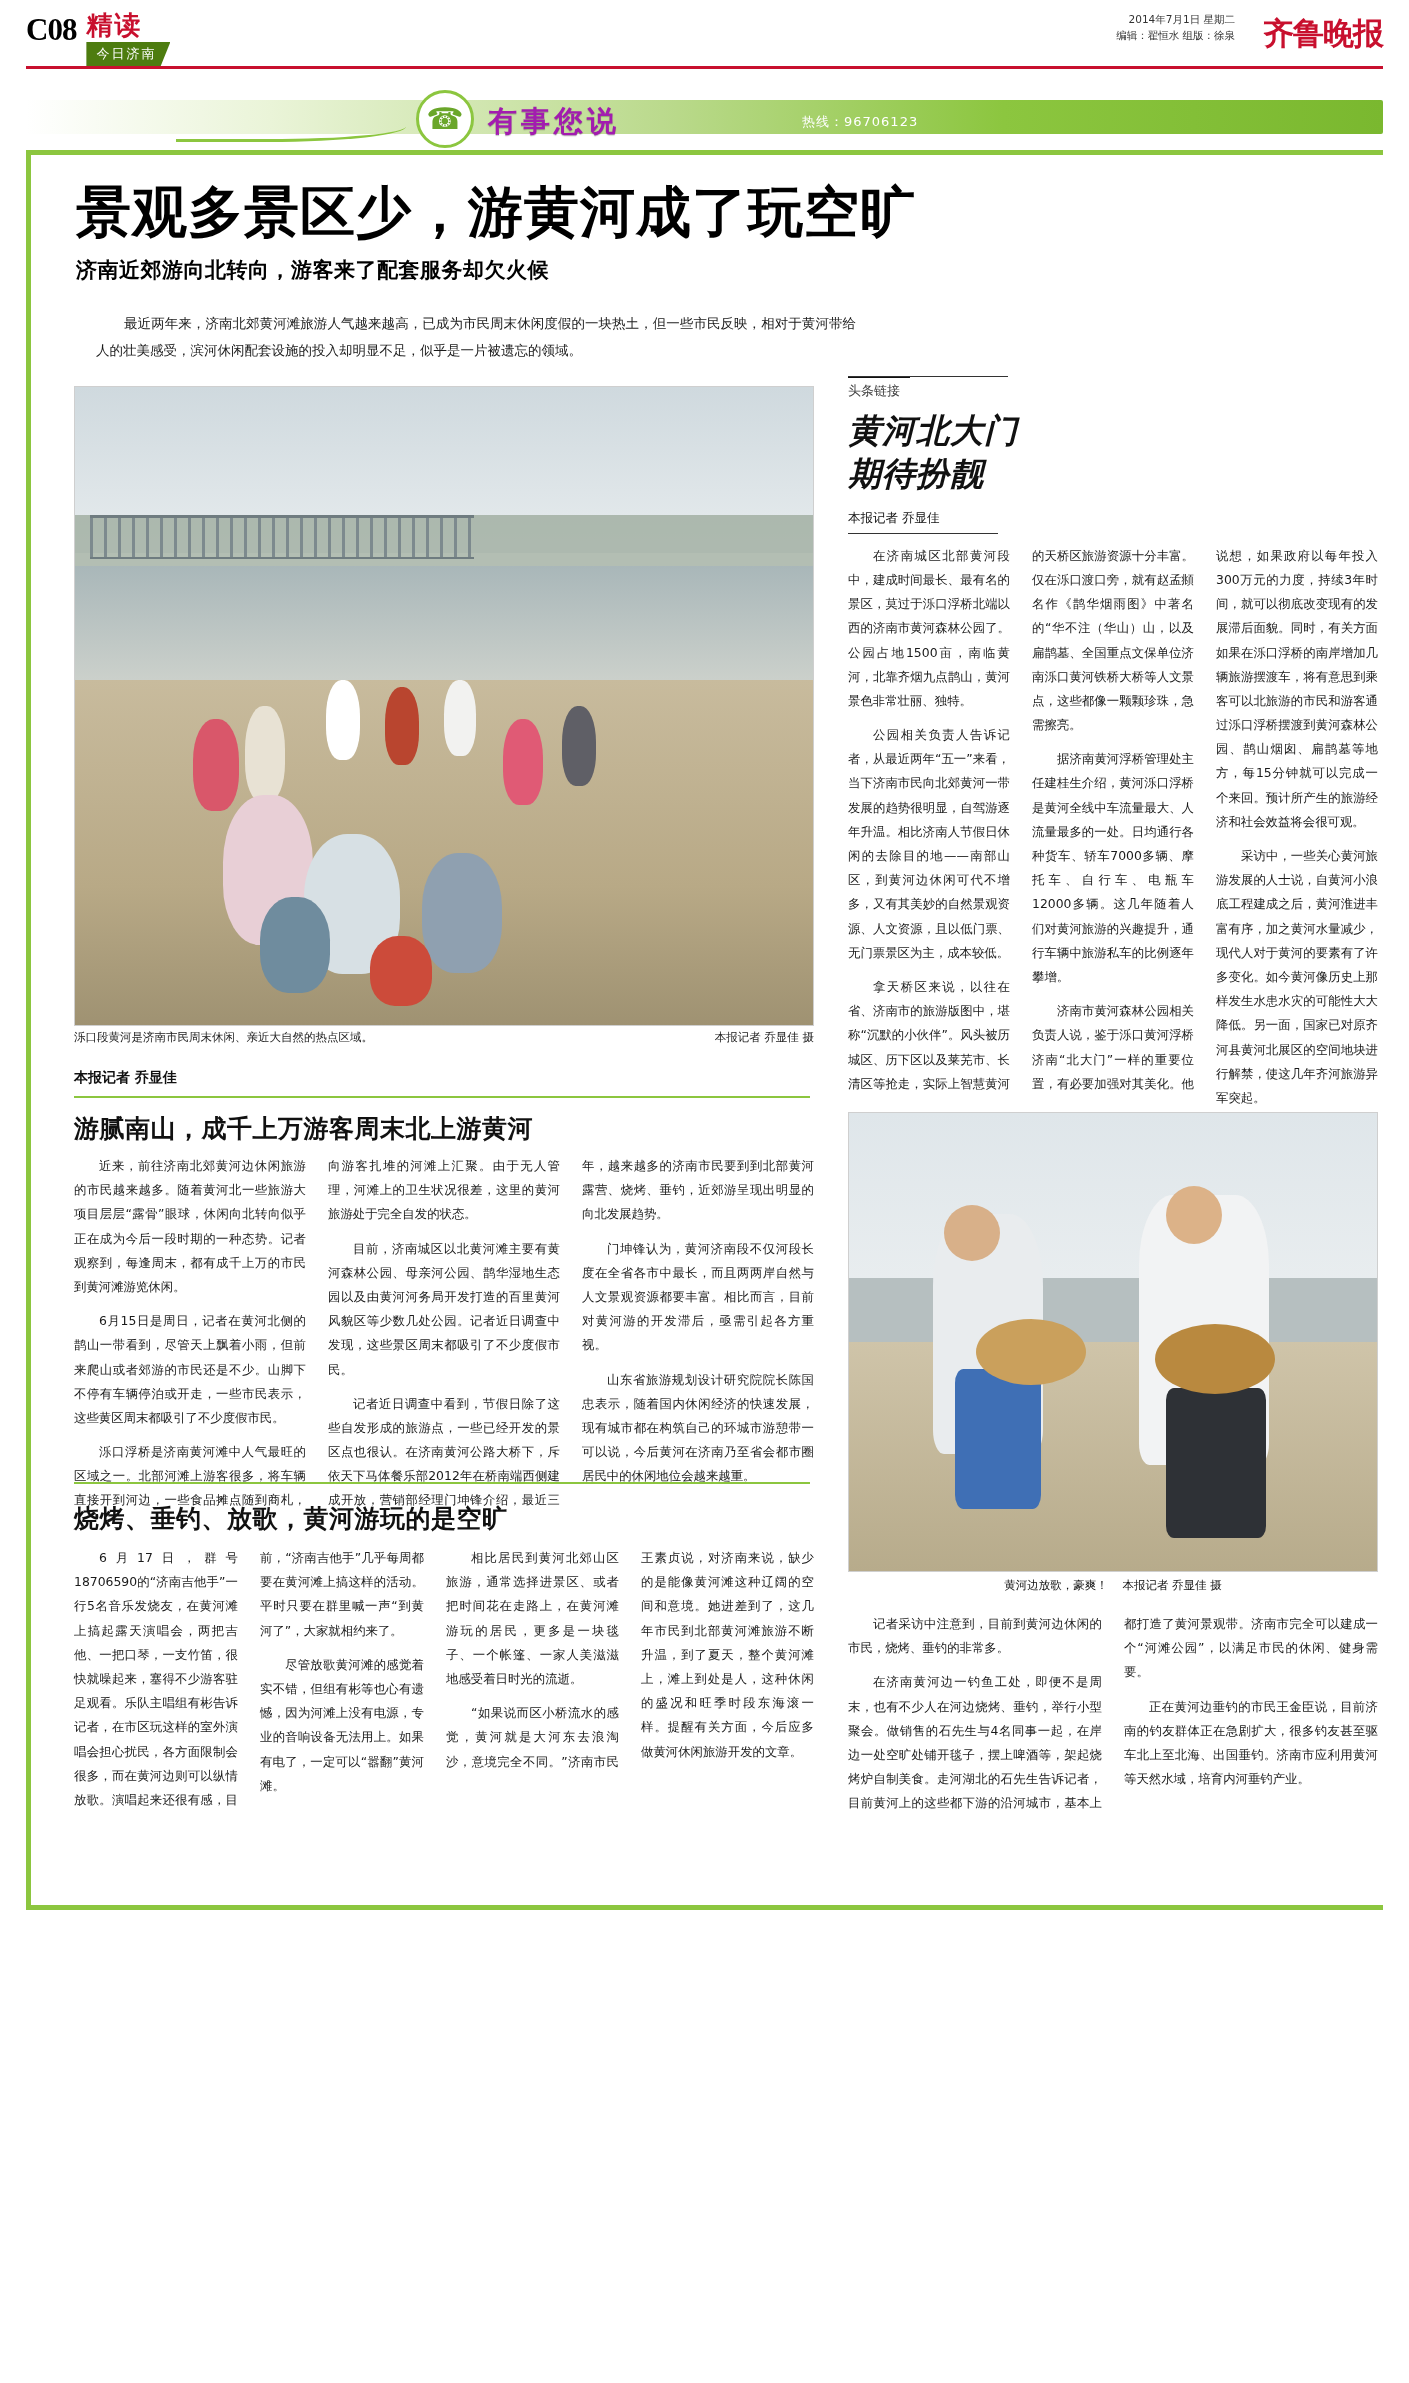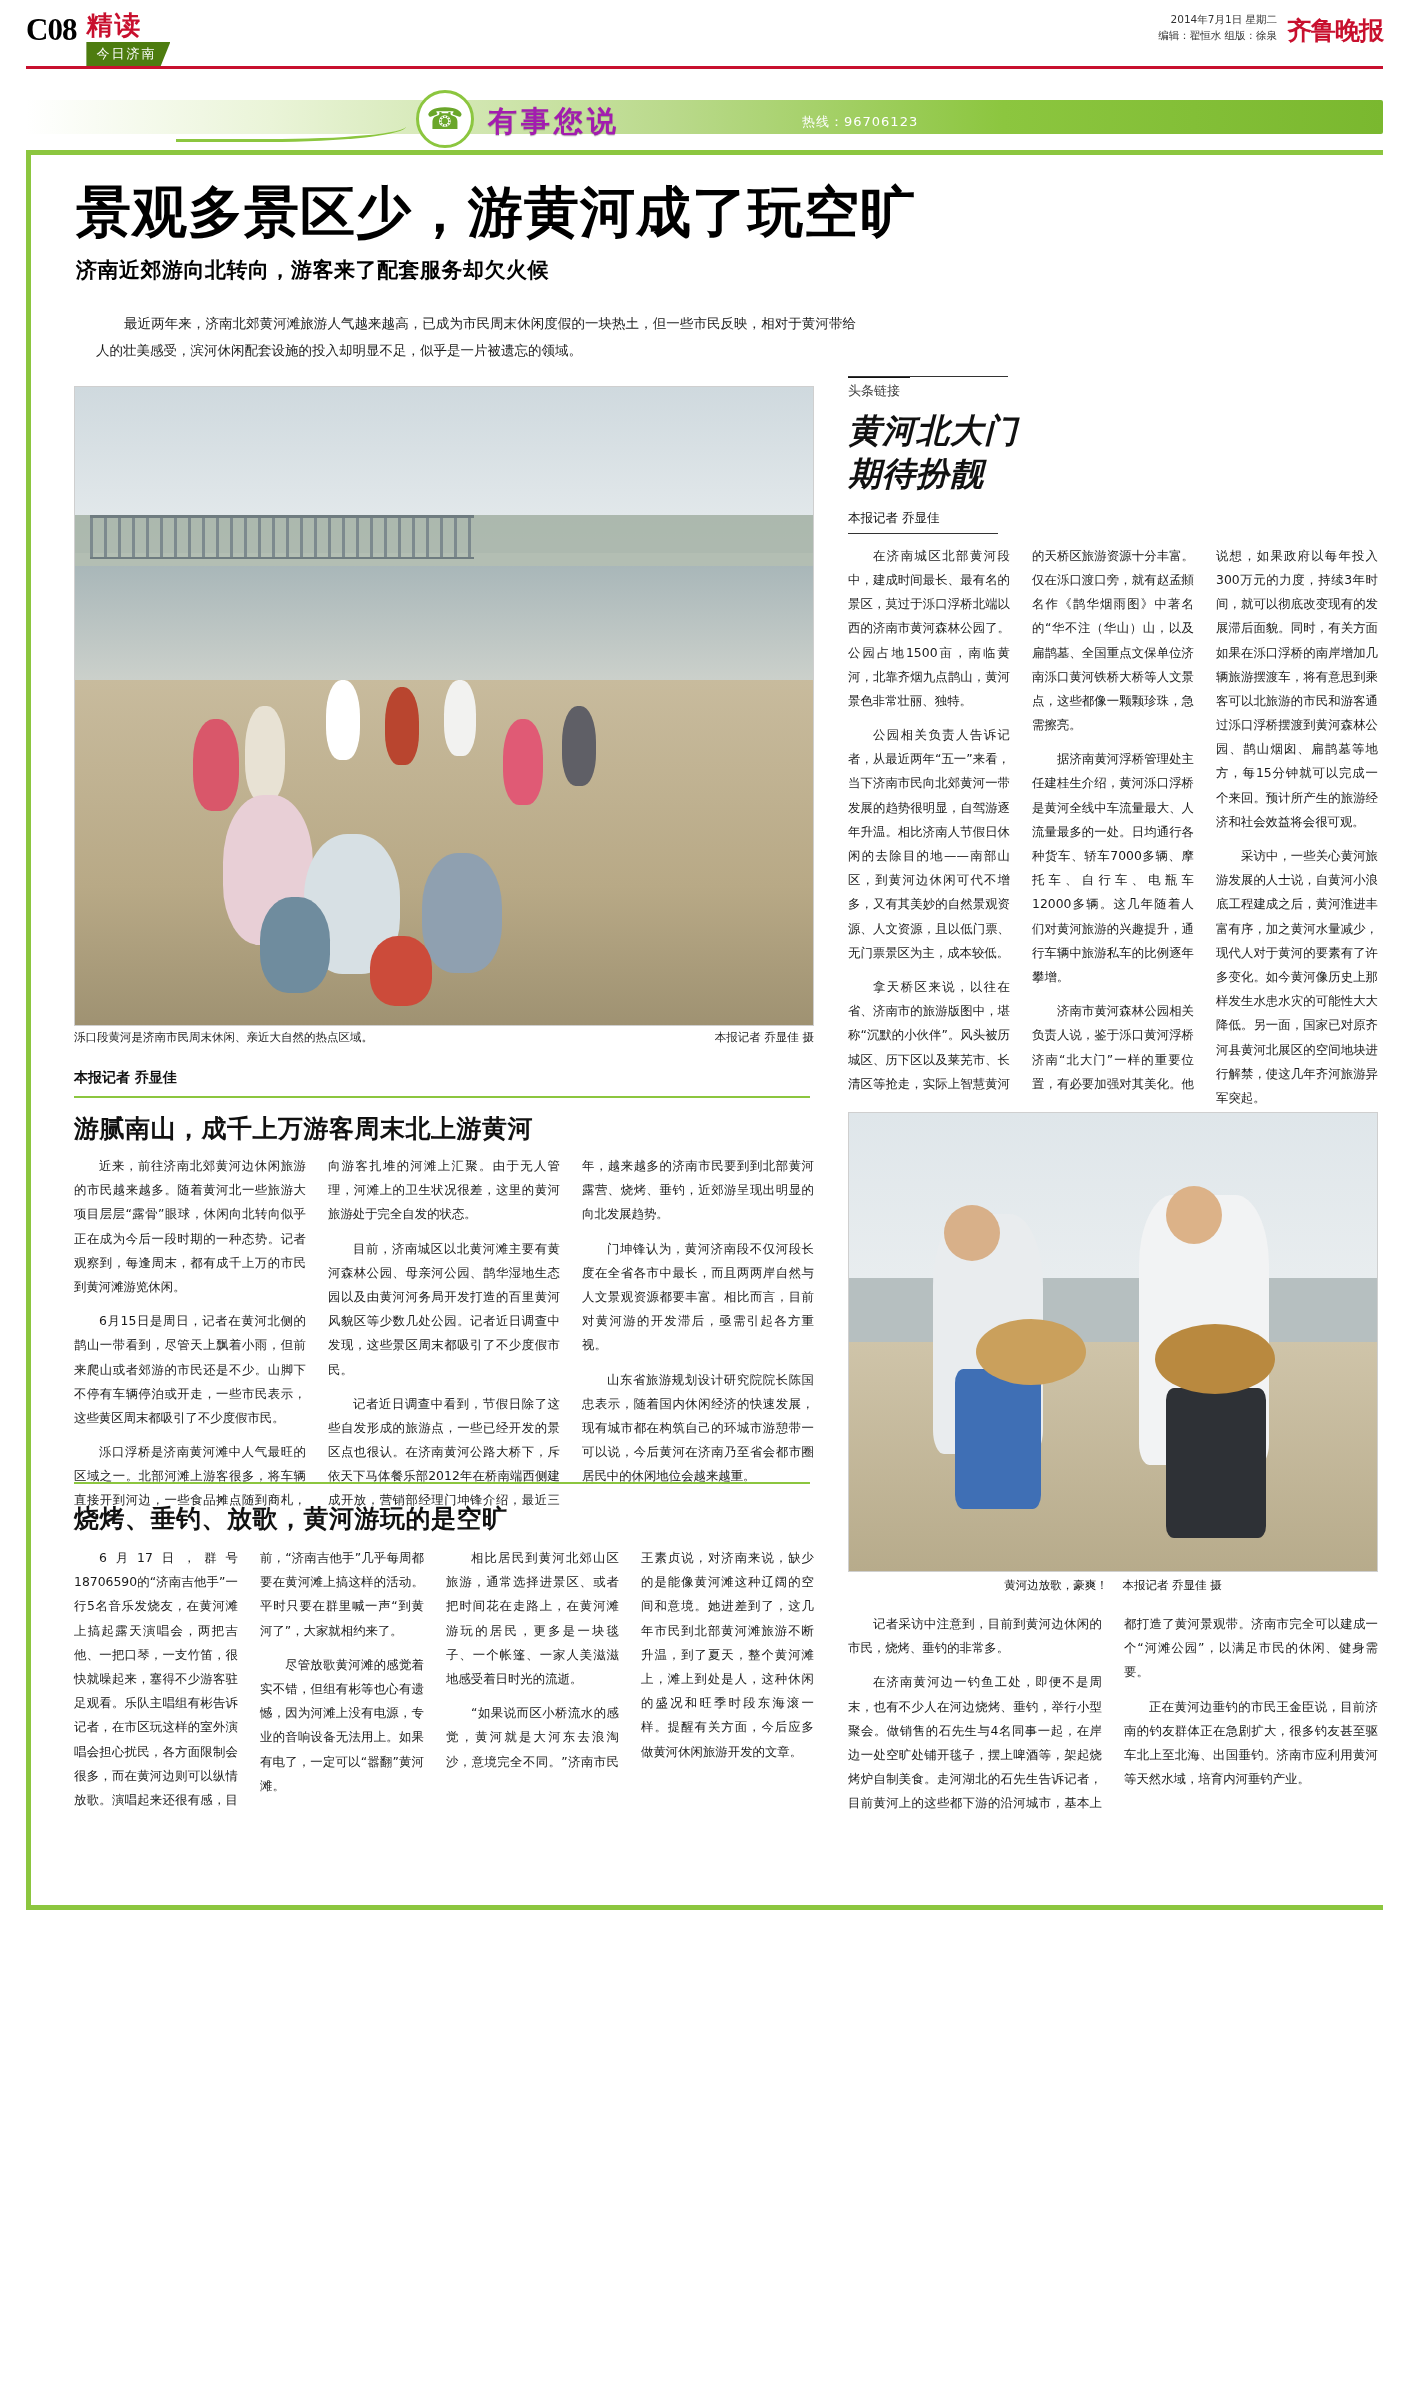--- a/index.html
+++ b/index.html
@@ -25,24 +25,24 @@
   .sec-title {
     color:#c8102e; font-family:"DejaVu Sans", sans-serif; font-weight:bold;
     font-size:26px; line-height:1; letter-spacing:2px;
   }
   .sec-sub {
     margin-top:4px; background:#4d7c0f; color:#fff; font-size:13px;
     font-family:"DejaVu Sans", sans-serif; padding:3px 14px 4px 10px; letter-spacing:2px;
     clip-path: polygon(0 0, 100% 0, 88% 100%, 0 100%);
     display:inline-block;
   }
-  .mh-right { position:absolute; right:26px; top:12px; text-align:right; display:flex; align-items:flex-start; gap:10px;}
+  .mh-right { position:absolute; right:26px; top:12px; text-align:right; display:flex; align-items:flex-start; gap:28px;}
   .mh-meta { font-size:10.5px; color:#333; line-height:1.5; text-align:right; font-family:"DejaVu Sans", sans-serif;}
   .paper-logo {
-    color:#c8102e; font-size:25px; font-weight:bold; letter-spacing:-1px;
+    color:#c8102e; font-size:31px; font-weight:bold; letter-spacing:-1px;
     font-family:"DejaVu Sans", sans-serif; line-height:1; padding-top:6px;
   }
   .mh-rule { position:absolute; left:26px; right:26px; top:66px; height:3px; background:#c8102e; }
 
   
   .banner { position:relative; height:64px; margin:8px 26px 0 26px; }
   .banner-bg {
     position:absolute; left:0; right:0; top:14px; height:34px;
     background:linear-gradient(to right,#ffffff 0%,#eaf4d8 18%,#b9d98a 48%,#8cc63f 72%,#7ab82f 100%);
     border-radius:2px;

